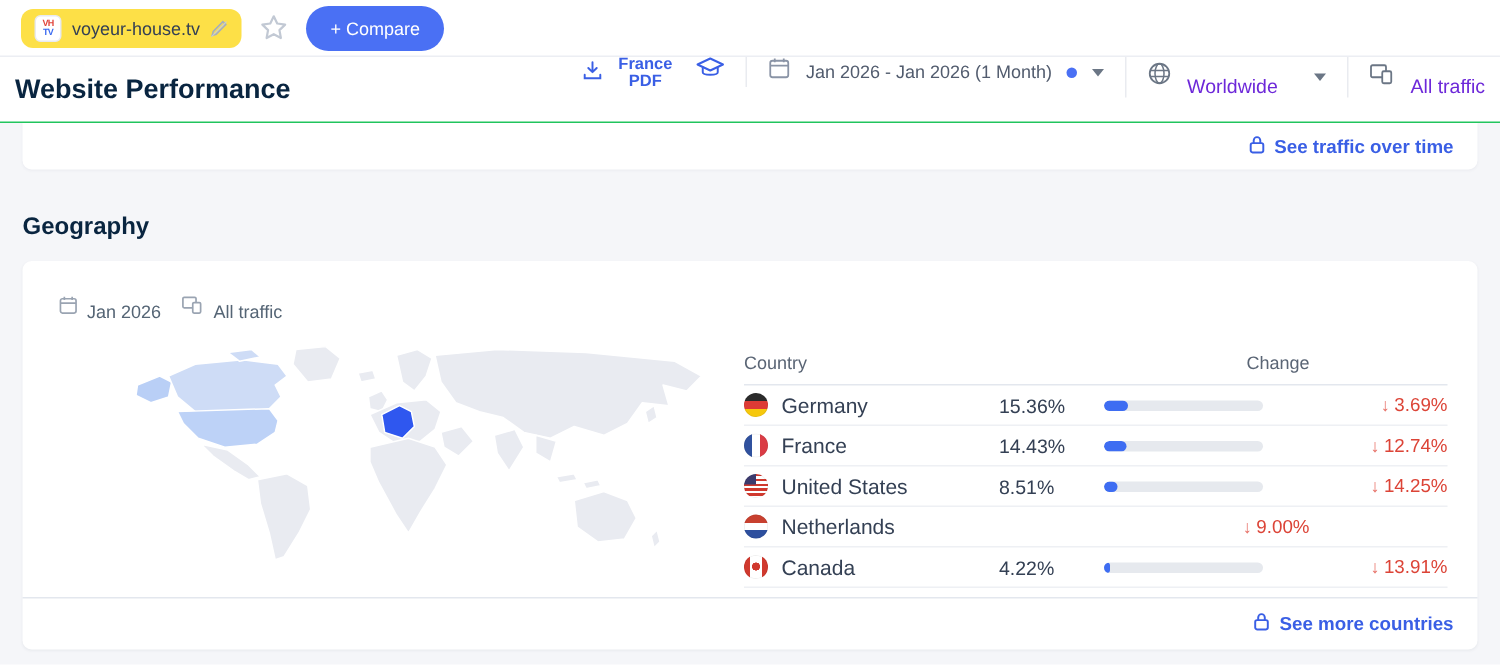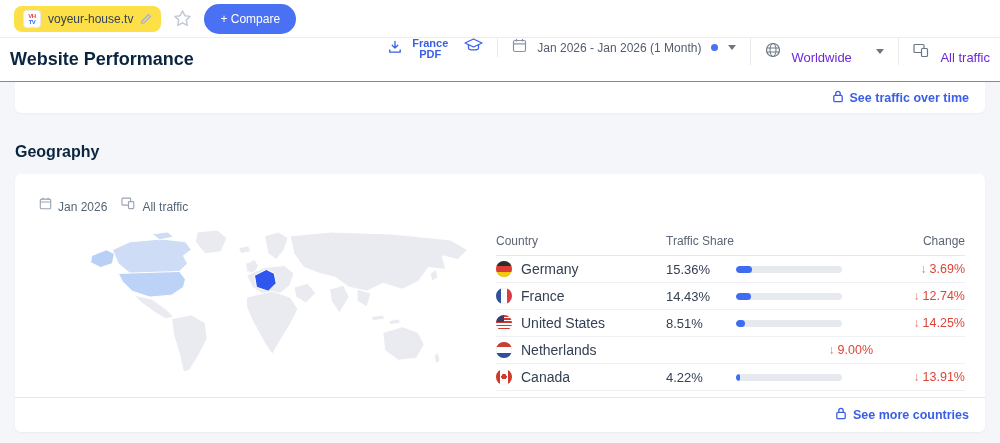--- a/index.html
+++ b/index.html
@@ -274,21 +274,20 @@
             <path d="M352,104 L372,98 L388,104 L394,116 L386,130 L368,132 L354,122 Z"></path>
             <path d="M404,128 L408,124 L410,132 L406,136 Z"></path>
             <path fill="#2f57ef" d="M222,46 L234,40 L242,44 L244,54 L236,62 L224,58 Z"></path>
           </g>
         </svg>
       </div>
 
       <div class="geo-table">
         <div class="t-row t-head">
           <span class="col-country">Country</span>
-          <span class="col-share">Traffic Share</span>
           <span class="col-change">Change</span>
         </div>
         <div class="t-body">
   <div class="t-row">
     <span class="country-cell">
       <span class="flag flag-de"></span>
       <span class="country-name">Germany</span>
     </span>
     <span class="share-cell">
       <span class="share-val">15.36%</span>

